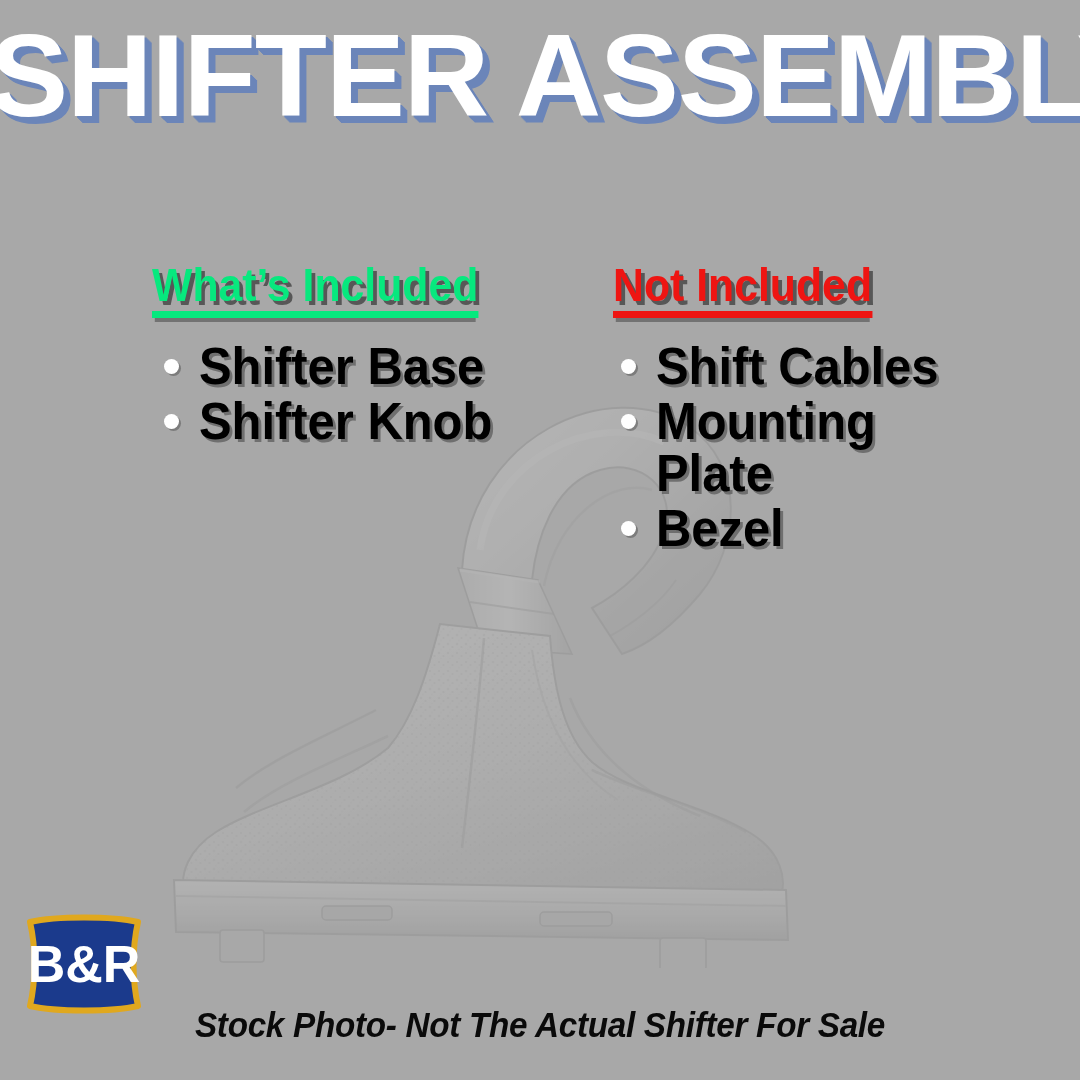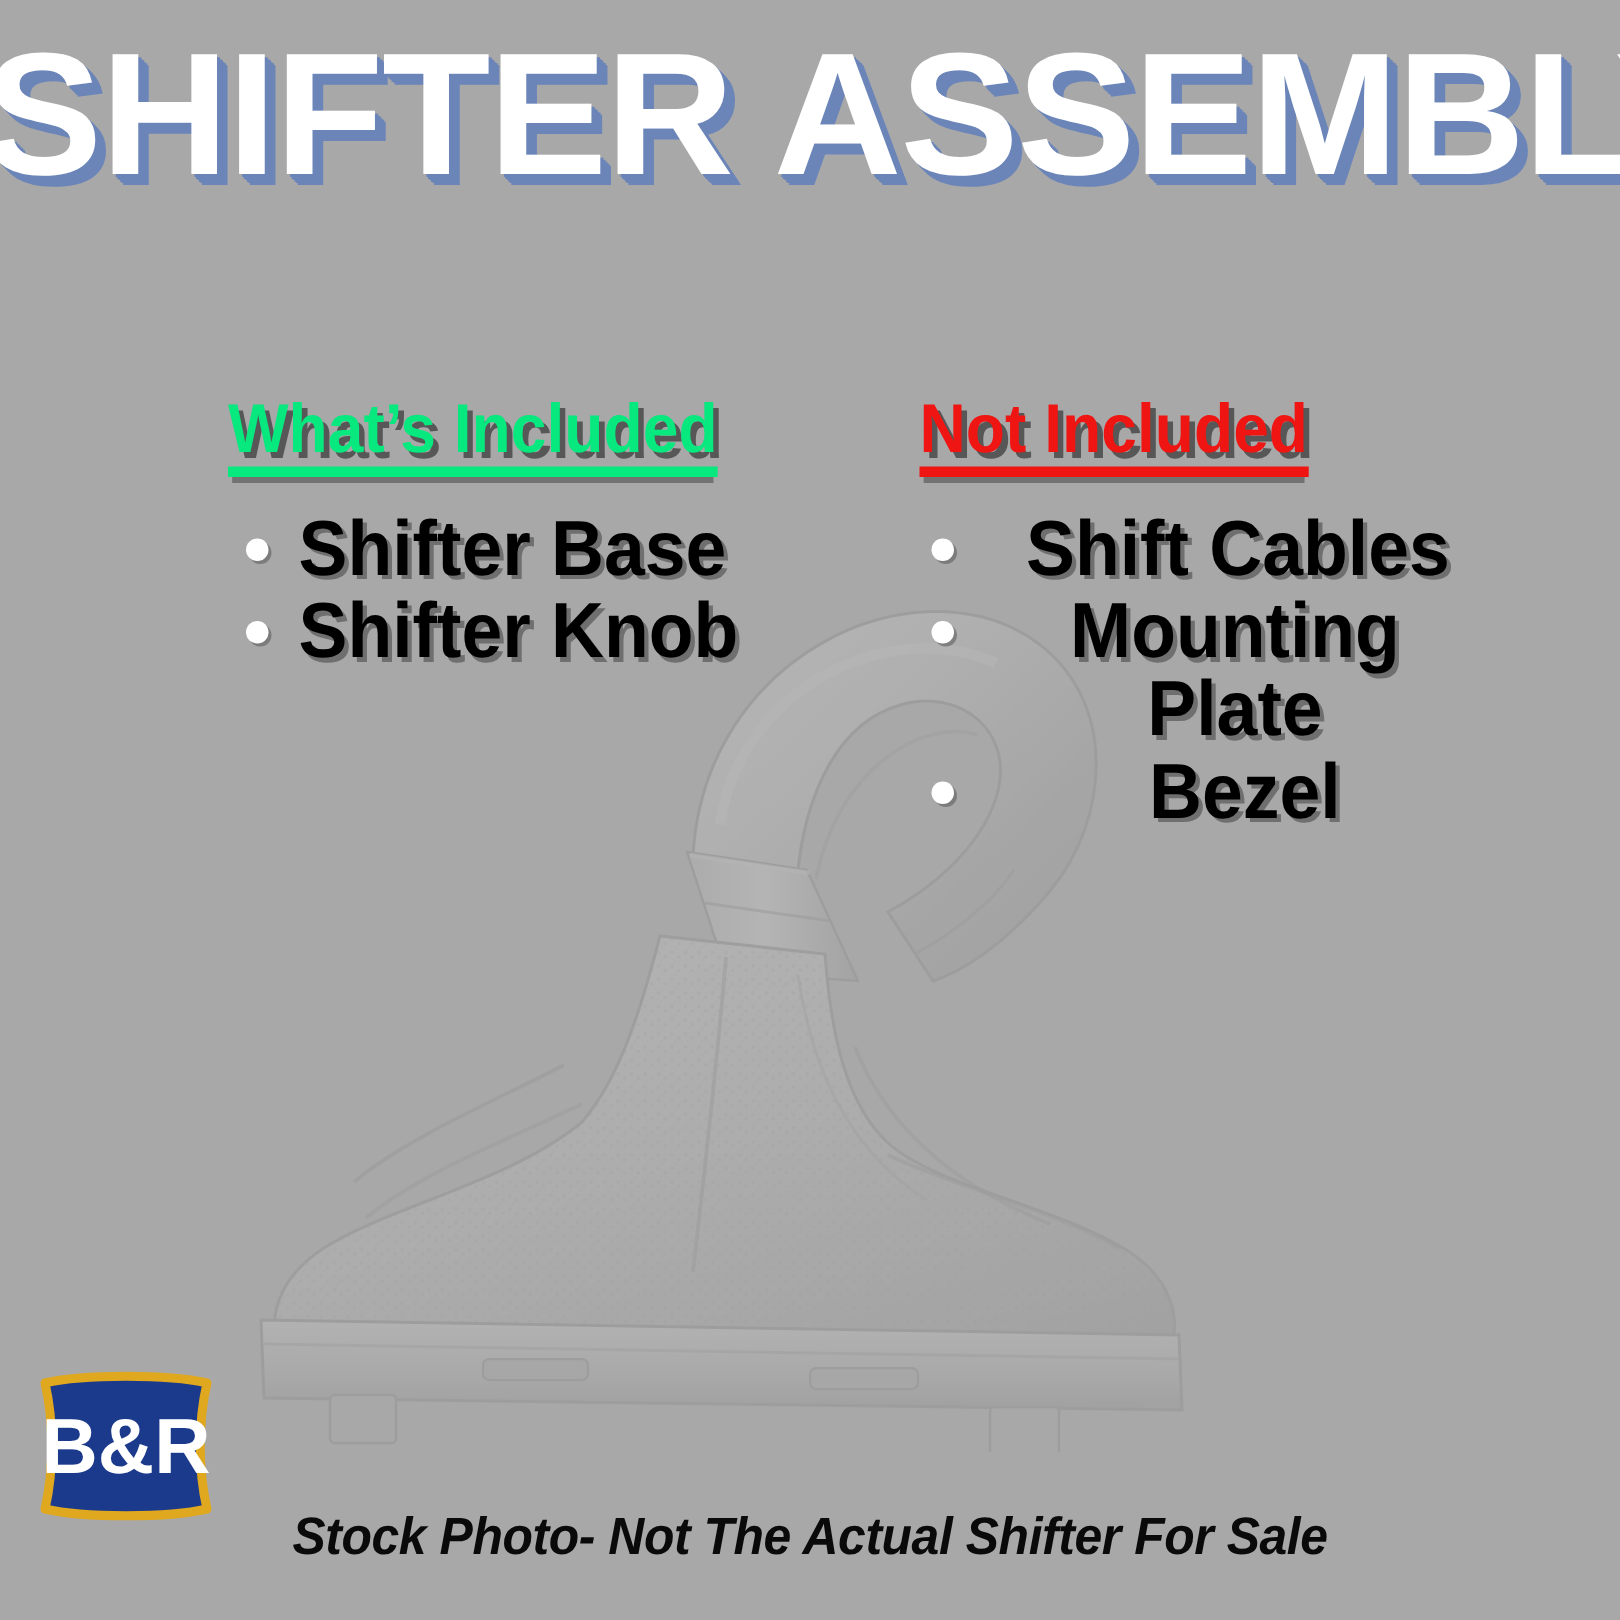--- a/index.html
+++ b/index.html
@@ -83,21 +83,21 @@
   }
 
   
   .list {
     position: absolute;
     margin: 0;
     padding: 0;
     list-style: none;
   }
   #list-included  { left: 155px; top: 340px; width: 430px; }
-  #list-excluded  { left: 612px; top: 340px; width: 400px; text-align: center; }
+  #list-excluded  { left: 612px; top: 340px; width: 400px; }
 
   .list li {
     position: relative;
     padding-left: 44px;
     margin-bottom: 3px;
     font-family: "Liberation Sans Narrow", "Liberation Sans", sans-serif;
     font-weight: bold;
     font-size: 52px;
     line-height: 52px;
     color: #000000;

